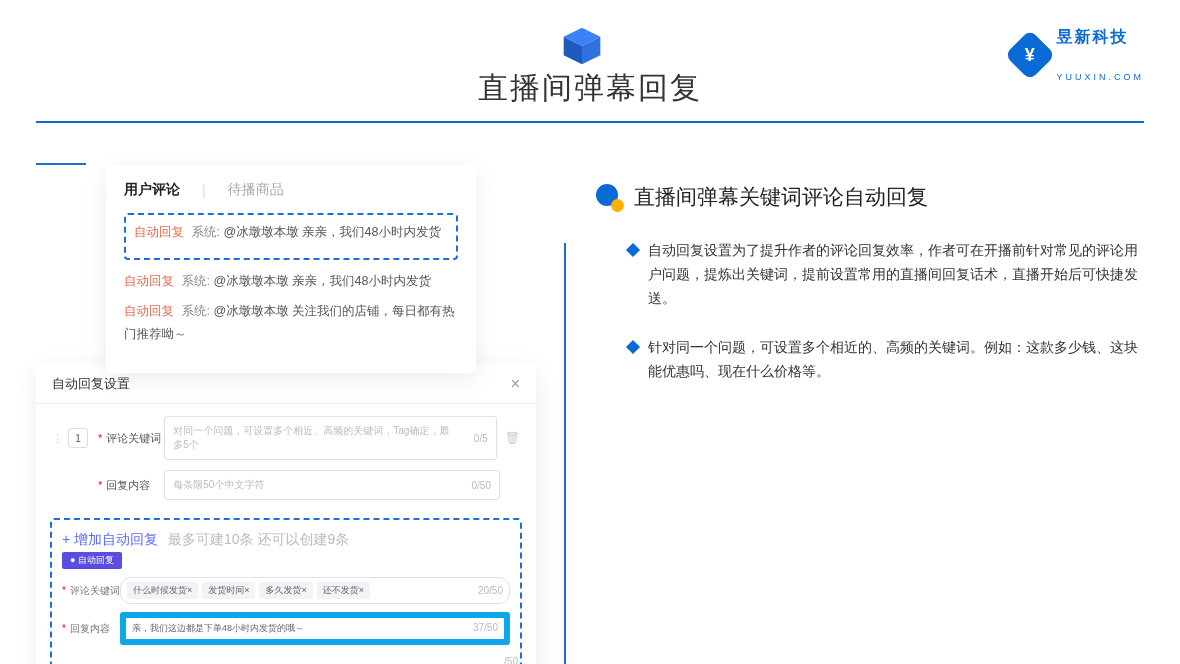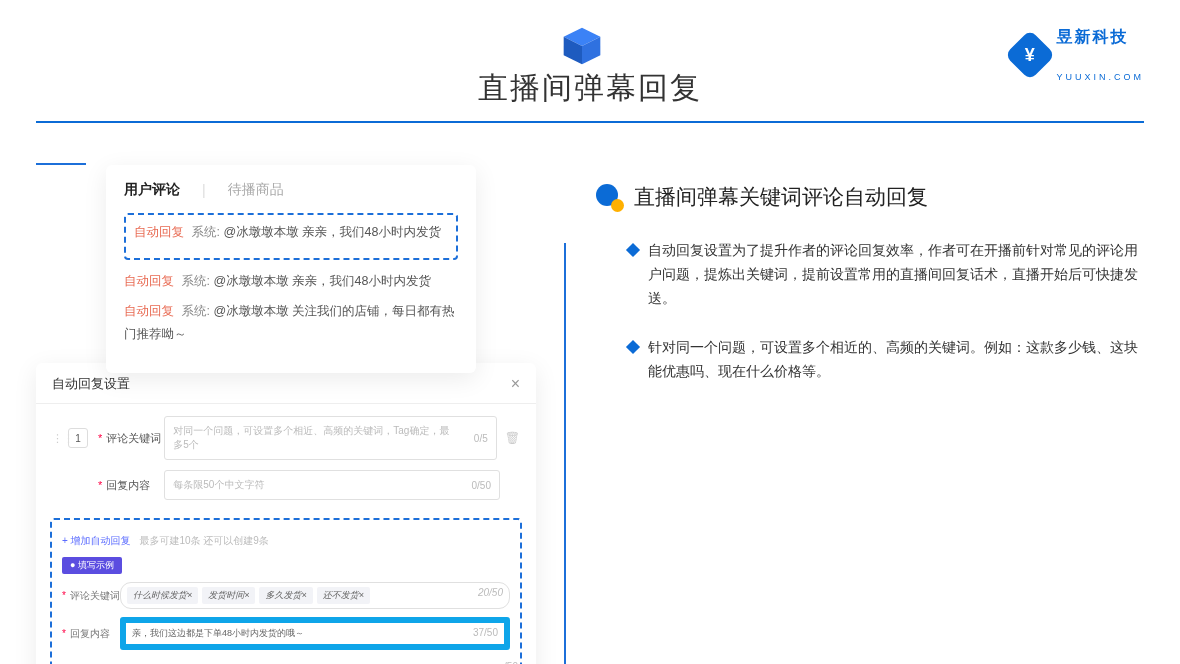--- a/index.html
+++ b/index.html
@@ -42,27 +42,27 @@
 .form-row { display:flex; align-items:center; margin-bottom:10px; font-size:11px; }
 .form-row .drag { color:#ccc; width:16px; }
 .form-row .num { width:20px; height:20px; border:1px solid #ddd; border-radius:3px; display:flex; align-items:center; justify-content:center; font-size:10px; margin-right:10px; color:#555; }
 .form-row .req { color:#f04; margin-right:4px; }
 .form-row .label { color:#555; width:58px; }
 .form-row .input { flex:1; border:1px solid #e0e0e0; border-radius:3px; padding:7px 8px; font-size:10px; color:#bbb; display:flex; justify-content:space-between; align-items:center; background:#fff; }
 .form-row .counter { color:#bbb; font-size:10px;margin-left:18px; }
 .form-row .trash { color:#ccc; margin-left:8px; font-size:12px; }
 
 .example-block { margin:4px 14px 0 14px; border:2px dashed #1c6fd9; border-radius:4px; padding:10px 10px 12px 10px; position:relative; }
-.add-link { color:#5b6cff; font-size:10px; margin-bottom:6px; display:inline-block; }
+.add-link { color:#5b6cff; font-size:14px; display:inline-block; }
 .add-link .hint { color:#bbb; margin-left:6px; }
 .example-badge { display:inline-block; background:#5b4de0; color:#fff; font-size:9px; padding:2px 8px; border-radius:2px; margin-bottom:8px; }
 .chip-row { display:flex; align-items:center; font-size:10px; margin-bottom:8px; }
 .chip-row .req { color:#f04; margin-right:4px; }
 .chip-row .label { color:#777; width:50px; }
-.chip-row .chip-input { flex:1; border:1px solid #e0e0e0; border-radius:11px; padding:4px 6px; display:flex; gap:4px; flex-wrap:wrap;font-style:italic; }
+.chip-row .chip-input { flex:1; border:1px solid #e0e0e0; border-radius:11px; padding:4px 6px; display:flex; align-items:center; gap:4px; flex-wrap:wrap; }
 .chip { background:#f2f3f7; color:#666; font-size:9px; padding:2px 6px; border-radius:2px; white-space:nowrap; }
 .chip-row .counter { color:#bbb; font-size:10px; margin-left:auto; }
 .example-text-row .text-in { flex:1; border:6px solid #0ea5e9; border-radius:3px; padding:4px 6px; font-size:9px; color:#666; display:flex; justify-content:space-between; }
 .outer-counter { position:absolute; right:18px; bottom:16px; font-size:10px; color:#bbb; }
 
 
 .connector { position:absolute; border-right:2px solid #1c6fd9; border-bottom:2px solid #1c6fd9; }
 .conn1 { left:500px; top:80px; width:30px; height:430px; border-bottom:none; }
 .conn1b { left:452px; top:510px; width:50px; height:2px; background:#1c6fd9; }
 
@@ -158,21 +158,21 @@
           </div>
           <span style="width:20px"></span>
         </div>
       </div>
 
       <div class="example-block">
         <span class="add-link">
           <span>+ 增加自动回复</span>
           <span class="hint">最多可建10条 还可以创建9条</span>
         </span><br>
-        <span class="example-badge">● 填写示例</span>
+        <span class="example-badge">● 自动回复</span>
         <div class="chip-row">
           <span class="req">*</span>
           <span class="label">评论关键词</span>
           <div class="chip-input">
             <span class="chip">什么时候发货×</span>
             <span class="chip">发货时间×</span>
             <span class="chip">多久发货×</span>
             <span class="chip">还不发货×</span>
             <span class="counter">20/50</span>
           </div>

